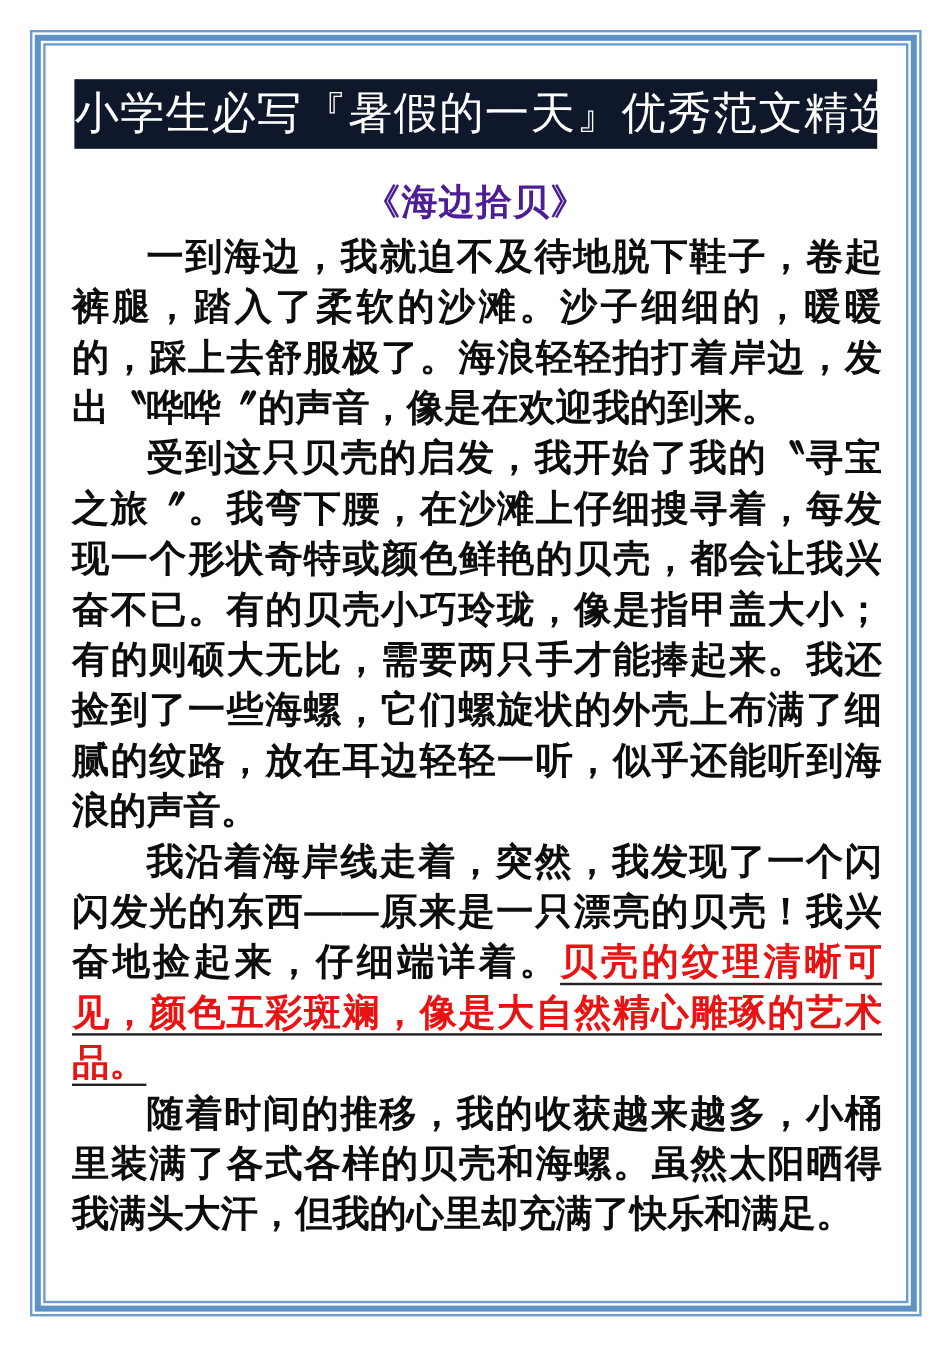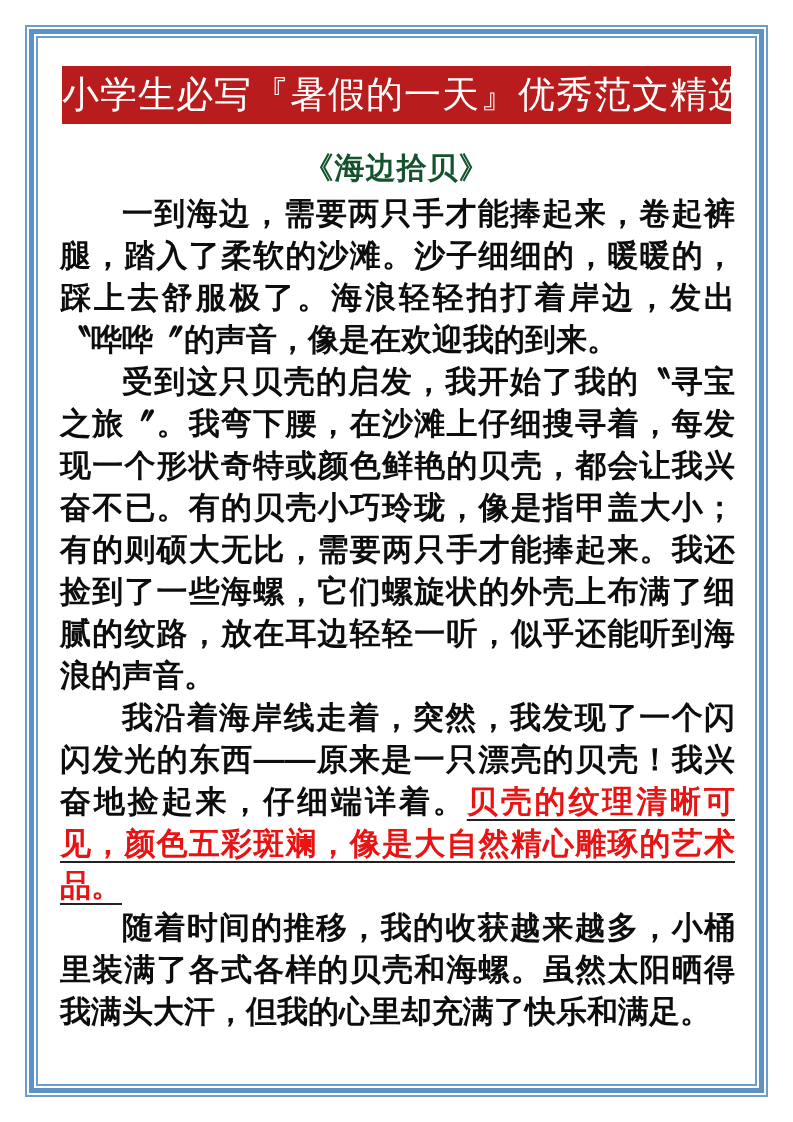--- a/index.html
+++ b/index.html
@@ -33,32 +33,32 @@
   }
   .content {
     position: absolute;
     left: 0; top: 0; right: 0; bottom: 0;
     overflow: hidden;
   }
   .banner {
     margin: 28px 24px 0 24px;
     height: 58px;
     line-height: 58px;
-    background: #b91c1c;
+    background: #0f172a;
     color: #ffffff;
     text-align: center;
     font-family: "DejaVu Serif", "Liberation Serif", serif;
     font-size: 37px;
     letter-spacing: 1px;
     white-space: nowrap;
   }
   .essay-title {
     margin: 24px 0 4px 0;
     text-align: center;
-    color: #14532d;
+    color: #4c1d95;
     font-size: 30px;
     font-weight: bold;
     letter-spacing: 1px;
   }
   .essay-body {
     padding: 0 20px 0 22px;
     font-size: 31px;
     line-height: 42px;
     font-weight: 600;
     color: #0d0d0d;
@@ -86,21 +86,21 @@
       <div class="frame-inner">
         <div class="content">
 
           <div class="banner">
             <span>小学生必写『暑假的一天』优秀范文精选</span>
           </div>
 
           <div class="essay-title">《海边拾贝》</div>
 
           <div class="essay-body">
-              <p class="para"><span class="seg">一到海边，需要两只手才能捧起来，卷起裤腿，踏入了柔软的沙滩。沙子细细的，暖暖的，踩上去舒服极了。海浪轻轻拍打着岸边，发出〝哗哗〞的声音，像是在欢迎我的到来。</span></p>
+              <p class="para"><span class="seg">一到海边，我就迫不及待地脱下鞋子，卷起裤腿，踏入了柔软的沙滩。沙子细细的，暖暖的，踩上去舒服极了。海浪轻轻拍打着岸边，发出〝哗哗〞的声音，像是在欢迎我的到来。</span></p>
               <p class="para"><span class="seg">受到这只贝壳的启发，我开始了我的〝寻宝之旅〞。我弯下腰，在沙滩上仔细搜寻着，每发现一个形状奇特或颜色鲜艳的贝壳，都会让我兴奋不已。有的贝壳小巧玲珑，像是指甲盖大小；有的则硕大无比，需要两只手才能捧起来。我还捡到了一些海螺，它们螺旋状的外壳上布满了细腻的纹路，放在耳边轻轻一听，似乎还能听到海浪的声音。</span></p>
               <p class="para"><span class="seg">我沿着海岸线走着，突然，我发现了一个闪闪发光的东西——原来是一只漂亮的贝壳！我兴奋地捡起来，仔细端详着。</span><span class="seg highlight">贝壳的纹理清晰可见，颜色五彩斑斓，像是大自然精心雕琢的艺术品。</span></p>
               <p class="para"><span class="seg">随着时间的推移，我的收获越来越多，小桶里装满了各式各样的贝壳和海螺。虽然太阳晒得我满头大汗，但我的心里却充满了快乐和满足。</span></p>
             </div>
 
         </div>
       </div>
     </div>
   </div>
 </div>

